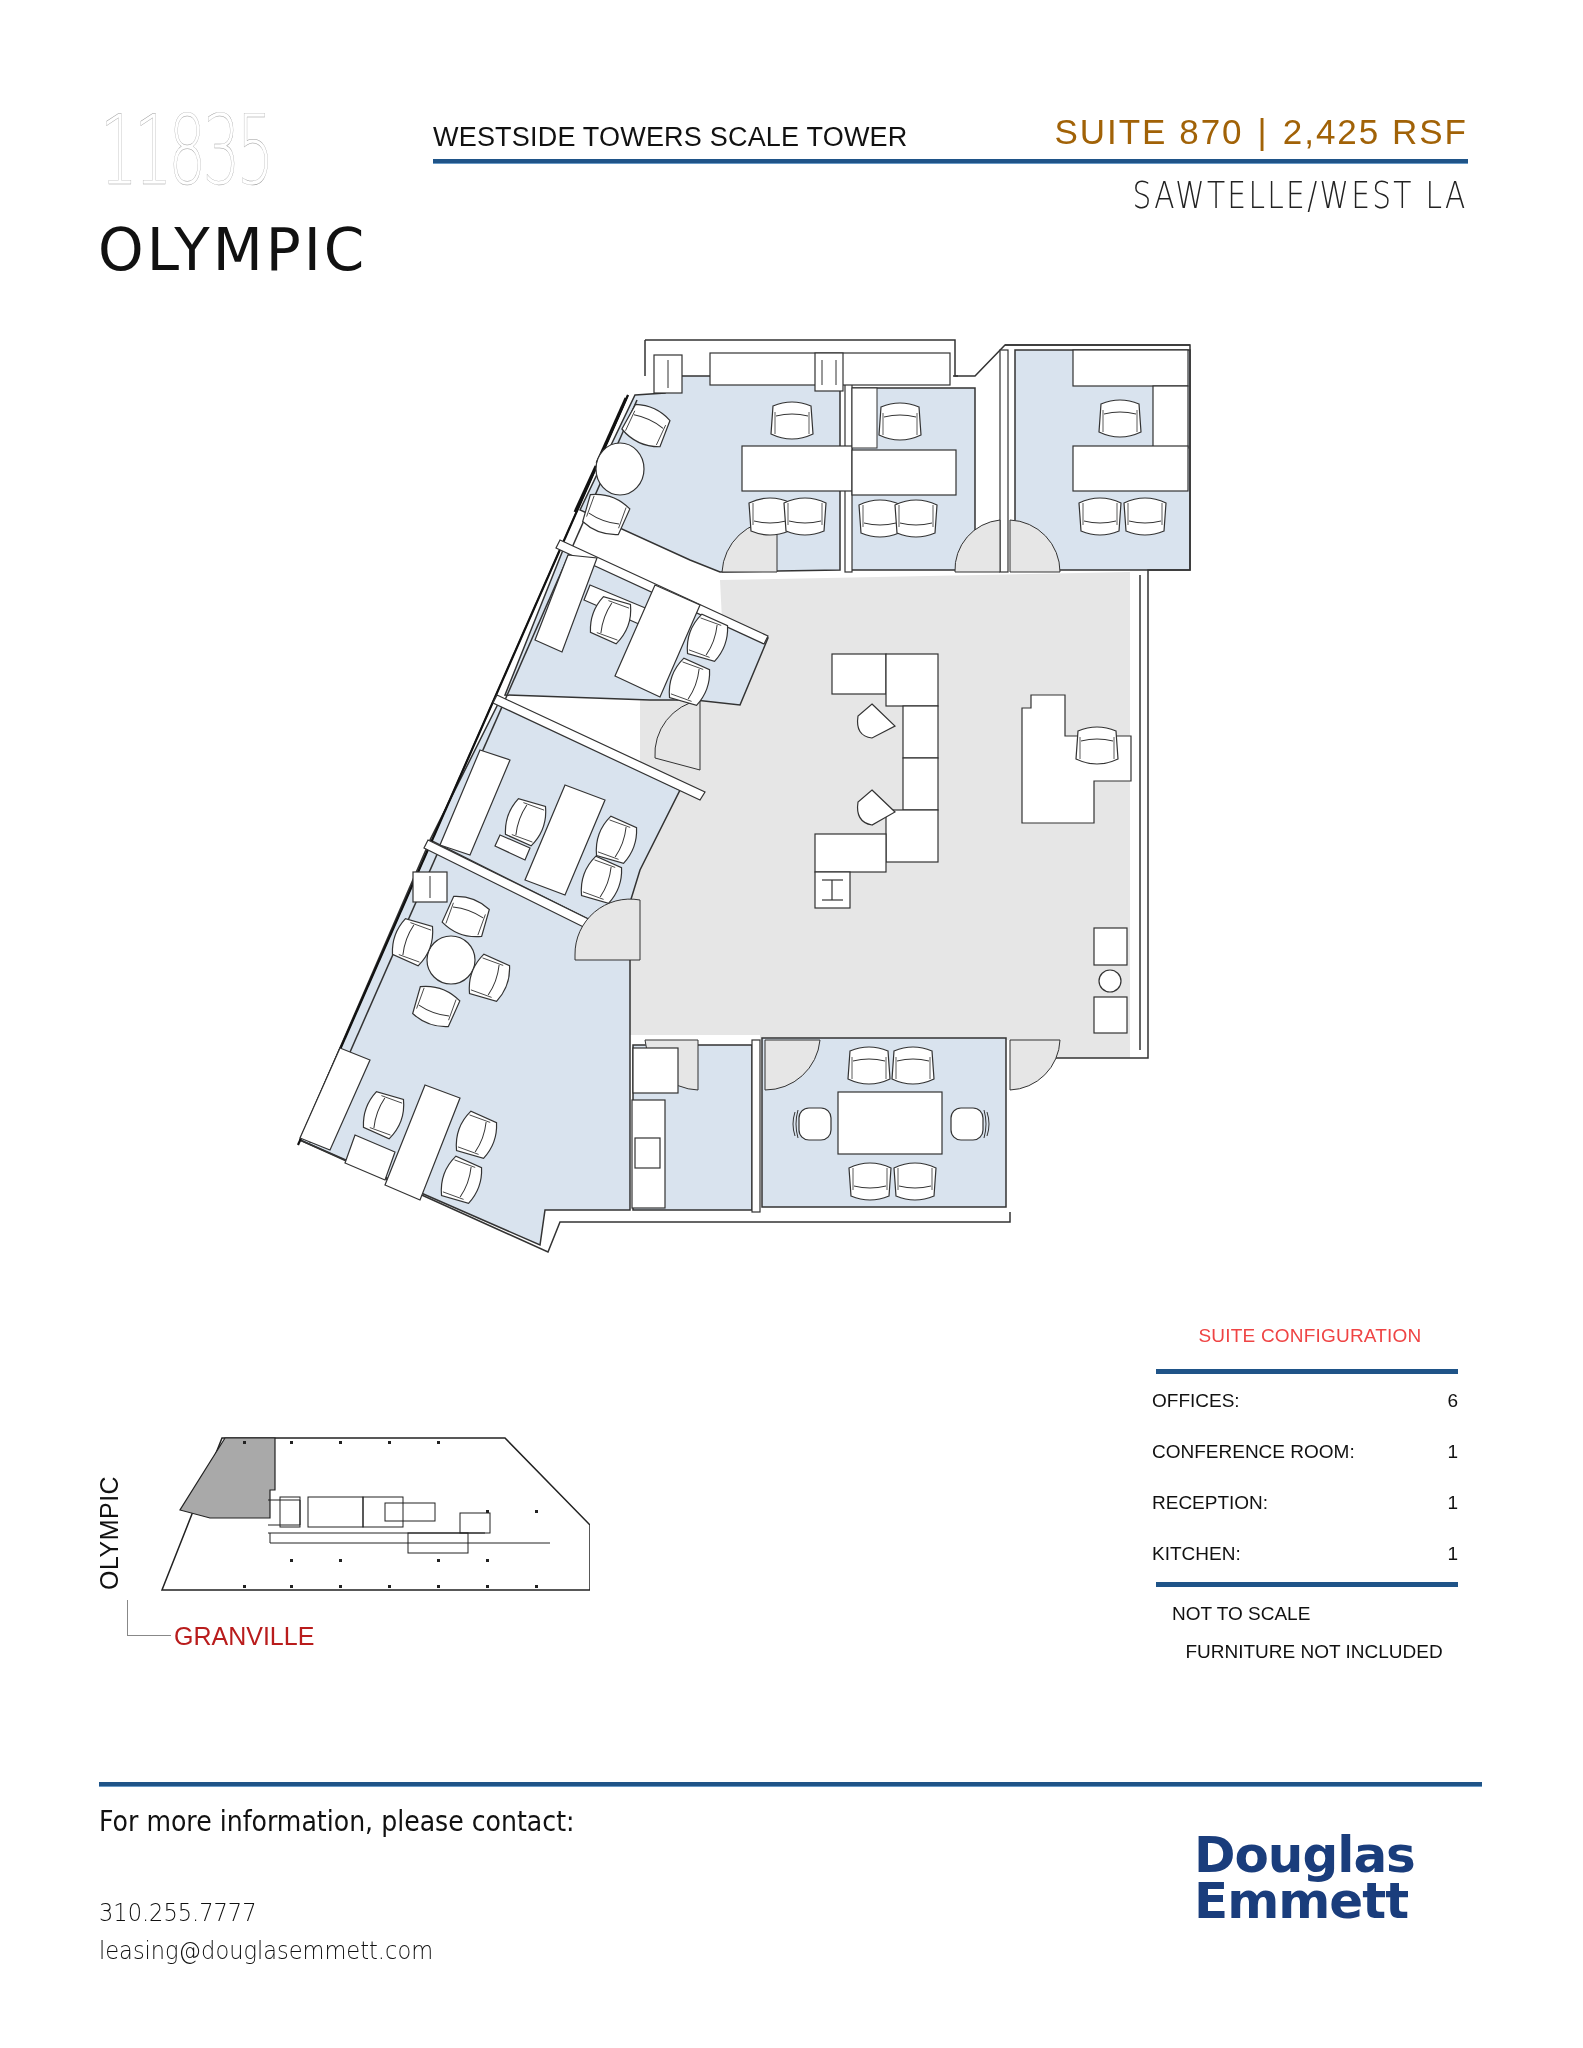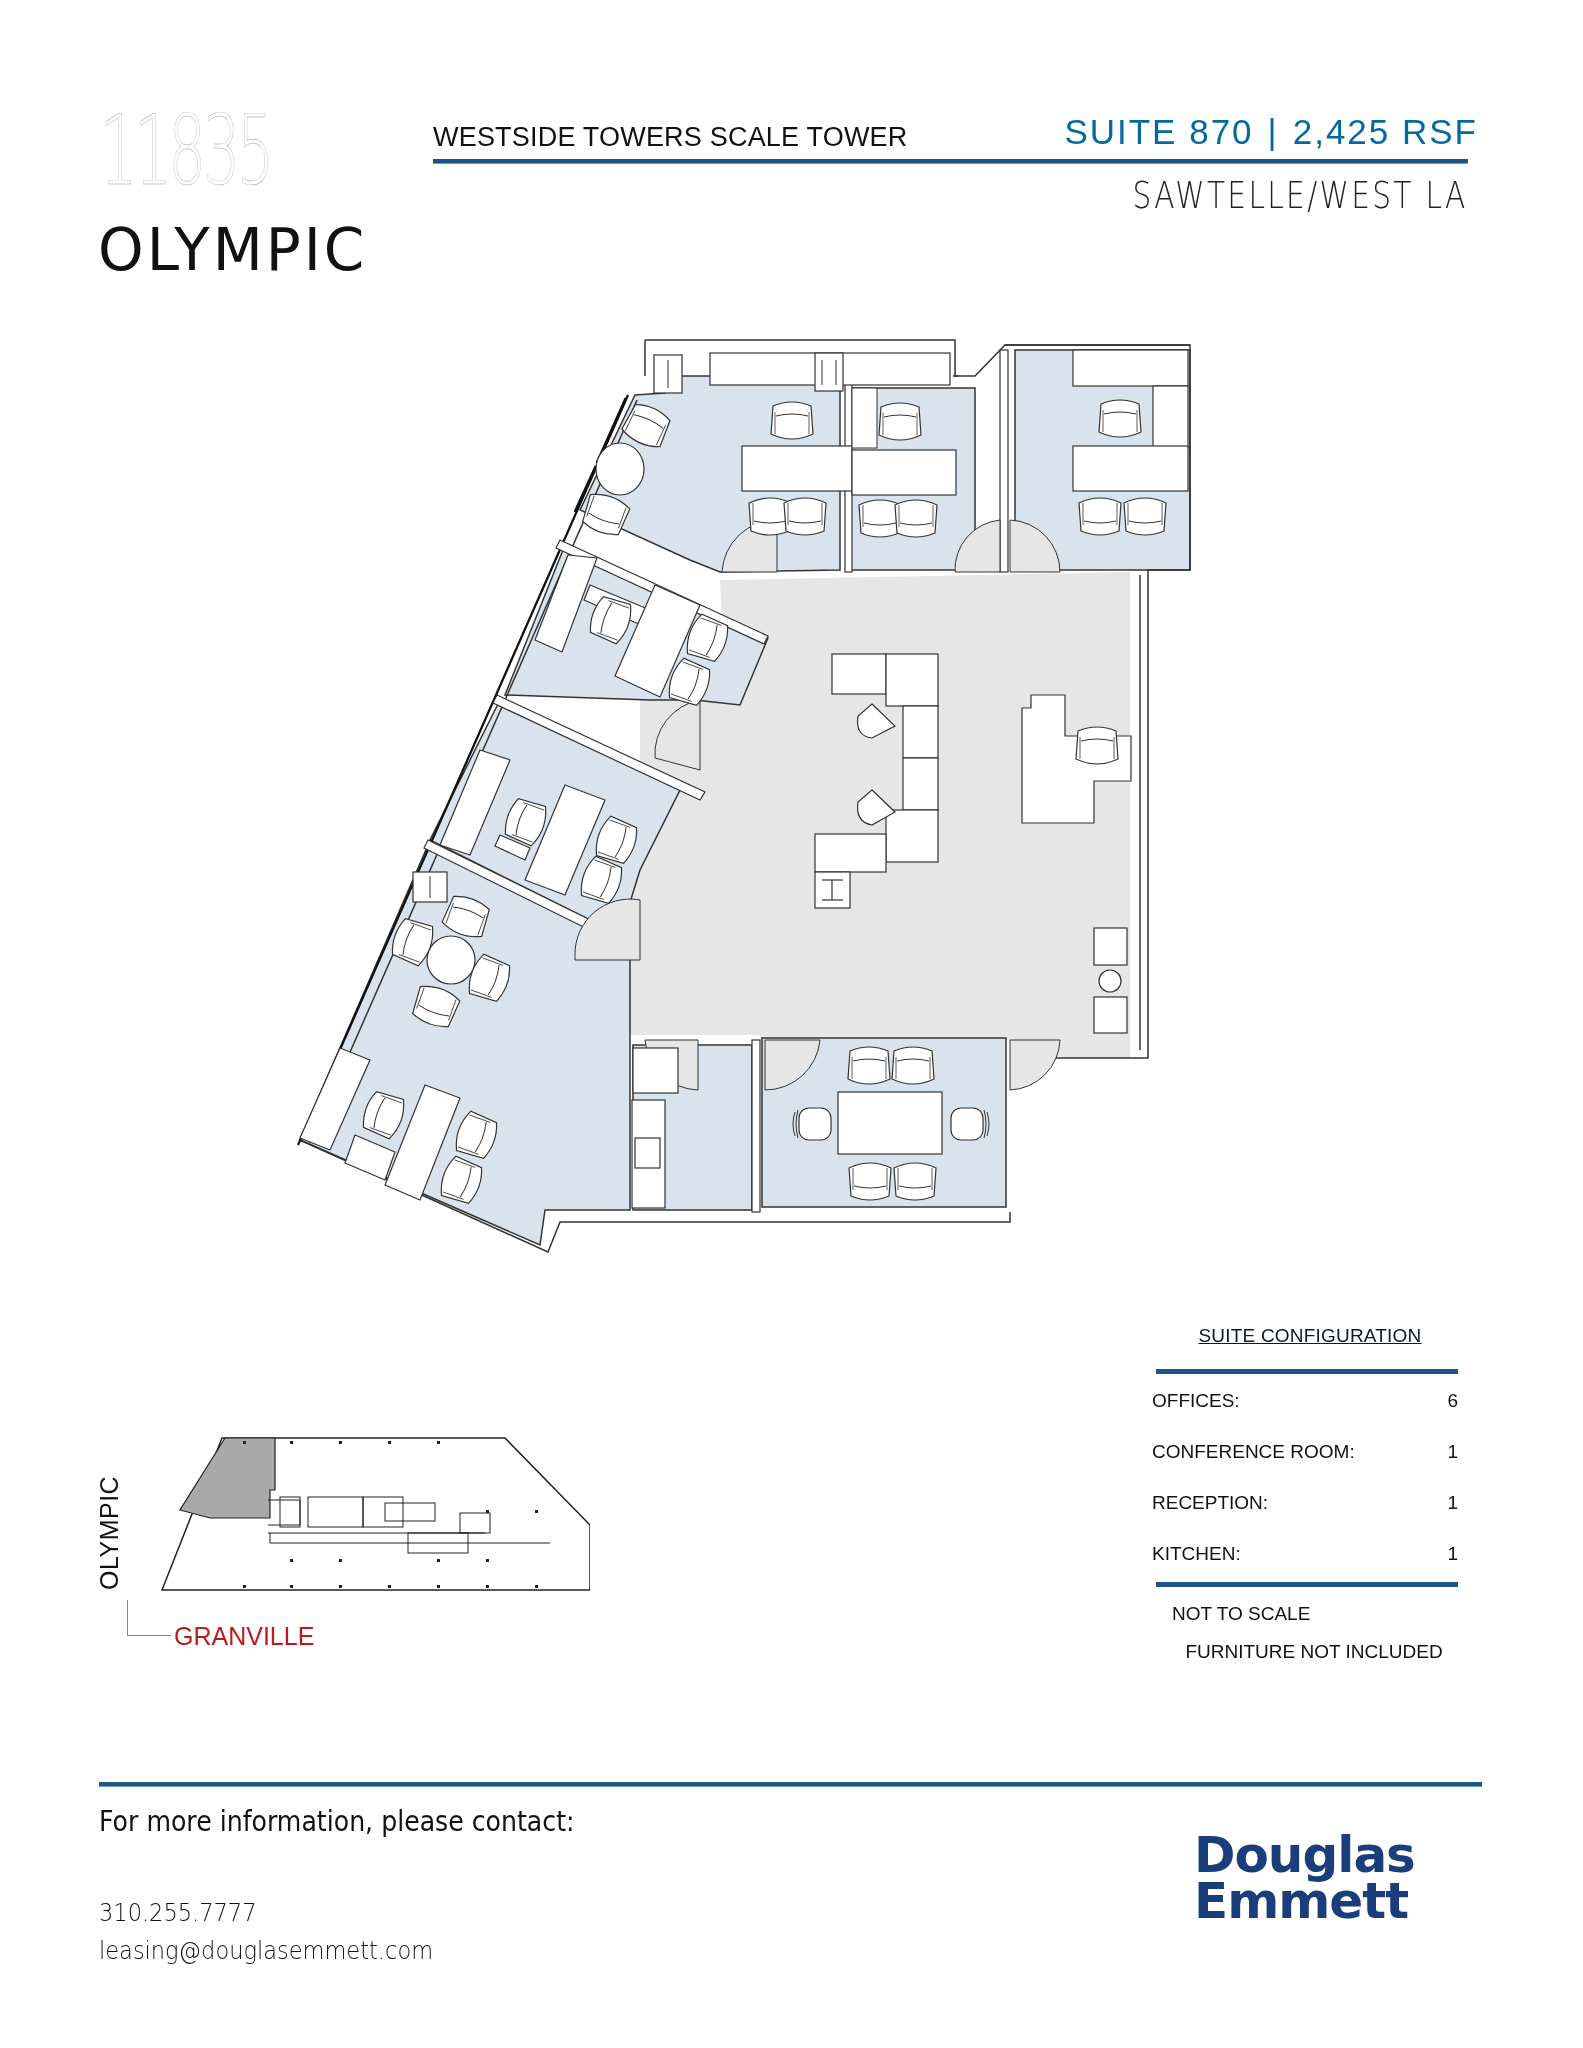--- a/index.html
+++ b/index.html
@@ -4,37 +4,37 @@
 <style>
   * { box-sizing: border-box; margin: 0; padding: 0; }
   html, body { width: 1583px; height: 2048px; background: #ffffff; overflow: hidden; }
   body { position: relative; font-family: "Liberation Sans", sans-serif; color: #111; }
   .abs { position: absolute; }
 
   
   .addr-number { left: 100px; top: 103px; font-family: "DejaVu Sans", sans-serif; font-weight: 200; font-size: 96px; line-height: 96px; color: #bdbdbd; letter-spacing: -6px; transform: scaleX(0.62); transform-origin: left top; -webkit-text-stroke: 0.4px #9a9a9a; color: transparent; }
   .addr-street { left: 98px; top: 220px; font-family: "DejaVu Sans", sans-serif; font-size: 58px; line-height: 60px; color: #111; letter-spacing: 3px; font-weight: 400; }
   .building-name { left: 433px; top: 122px; font-size: 27px; color: #111; letter-spacing: 0.2px; }
-  .suite-info { right: 105px; top: 112px; font-size: 35px; color: #0369a1; letter-spacing: 2px; }
+  .suite-info { right: 115px; top: 112px; font-size: 35px; color: #a16207; letter-spacing: 2px; }
   .suite-sep { display: inline-block; margin: 0 14px; }
   .header-rule { left: 433px; top: 159px; width: 1035px; height: 5px; background: #1f5488; border-bottom: 1px solid #6a9ac6; }
   .submarket { right: 115px; top: 173px; font-family: "DejaVu Sans", sans-serif; font-size: 38px; font-weight: 200; letter-spacing: 3px; transform: scaleX(0.78); transform-origin: right top; color: #222; }
 
   
   .floorplan { left: 0; top: 0; width: 1583px; height: 1300px; }
 
   
   .keyplan { left: 150px; top: 1425px; width: 440px; height: 180px; }
   .street-olympic { left: 95px; top: 1590px; transform: rotate(-90deg); transform-origin: left top; font-size: 25px; color: #111; letter-spacing: 0.5px; }
   .street-granville { left: 174px; top: 1622px; font-size: 25px; color: #b91c1c; }
   .street-leader { left: 127px; top: 1600px; width: 44px; height: 36px; border-left: 1.5px solid #888; border-bottom: 1.5px solid #888; }
 
   
   .config { left: 1152px; top: 1325px; width: 306px; }
-  .config-title { text-align: center; font-size: 19px; color: #0f172a; letter-spacing: 0.2px; padding-left: 10px; text-decoration: underline; }
+  .config-title { text-align: center; font-size: 19px; color: #ef4444; letter-spacing: 0.2px; padding-left: 10px; }
   .config-rule { height: 5px; background: #1f5488; margin-top: 22px; margin-left: 4px; }
   .config-rows { margin-top: 18px; }
   .config-row { display: flex; justify-content: space-between; font-size: 19px; height: 51px; line-height: 18px; color: #111; gap: 36px; }
   .config-row .val { padding-right: 0px; }
   .config-rule2 { height: 5px; background: #1f5488; margin-top: -14px; margin-left: 4px; }
   .note1 { text-align: left; font-size: 19px; margin-top: 16px; padding-left: 20px; }
   .note2 { text-align: center; font-size: 19px; margin-top: 16px; padding-left: 18px; }
 
   
   .footer-rule { left: 99px; top: 1782px; width: 1383px; height: 5px; background: #1f5488; border-bottom: 1px solid #6a9ac6; }

